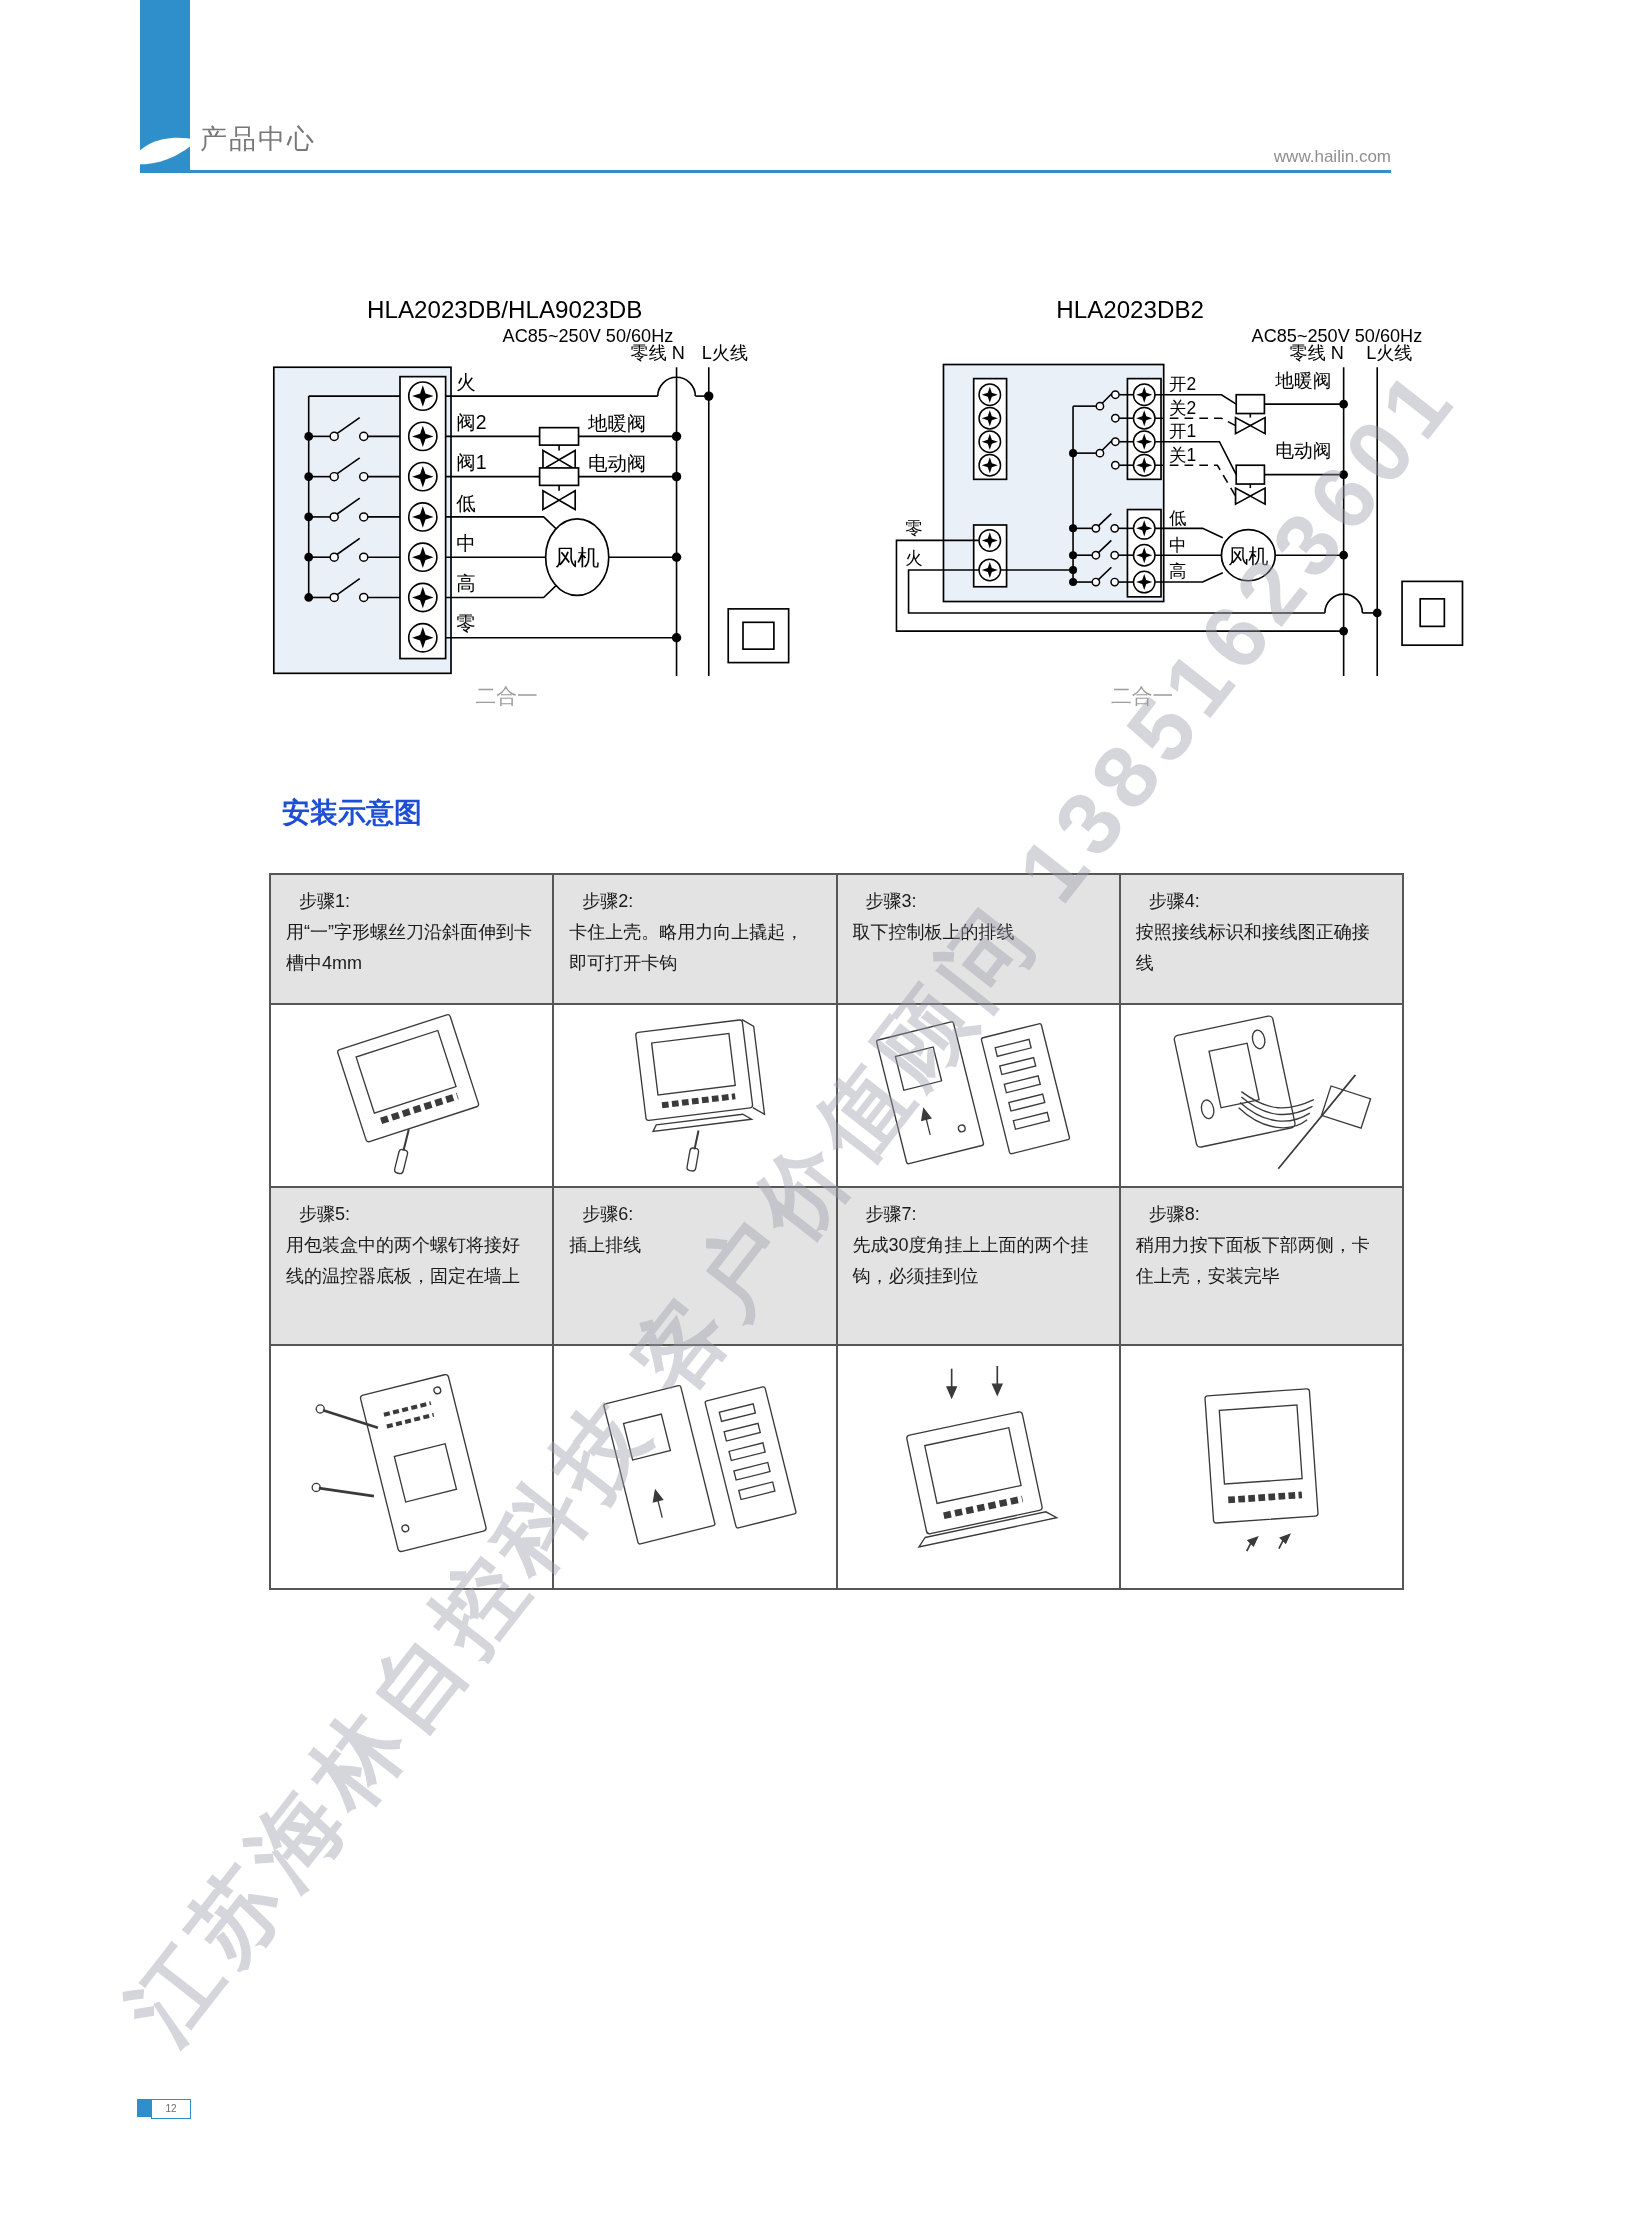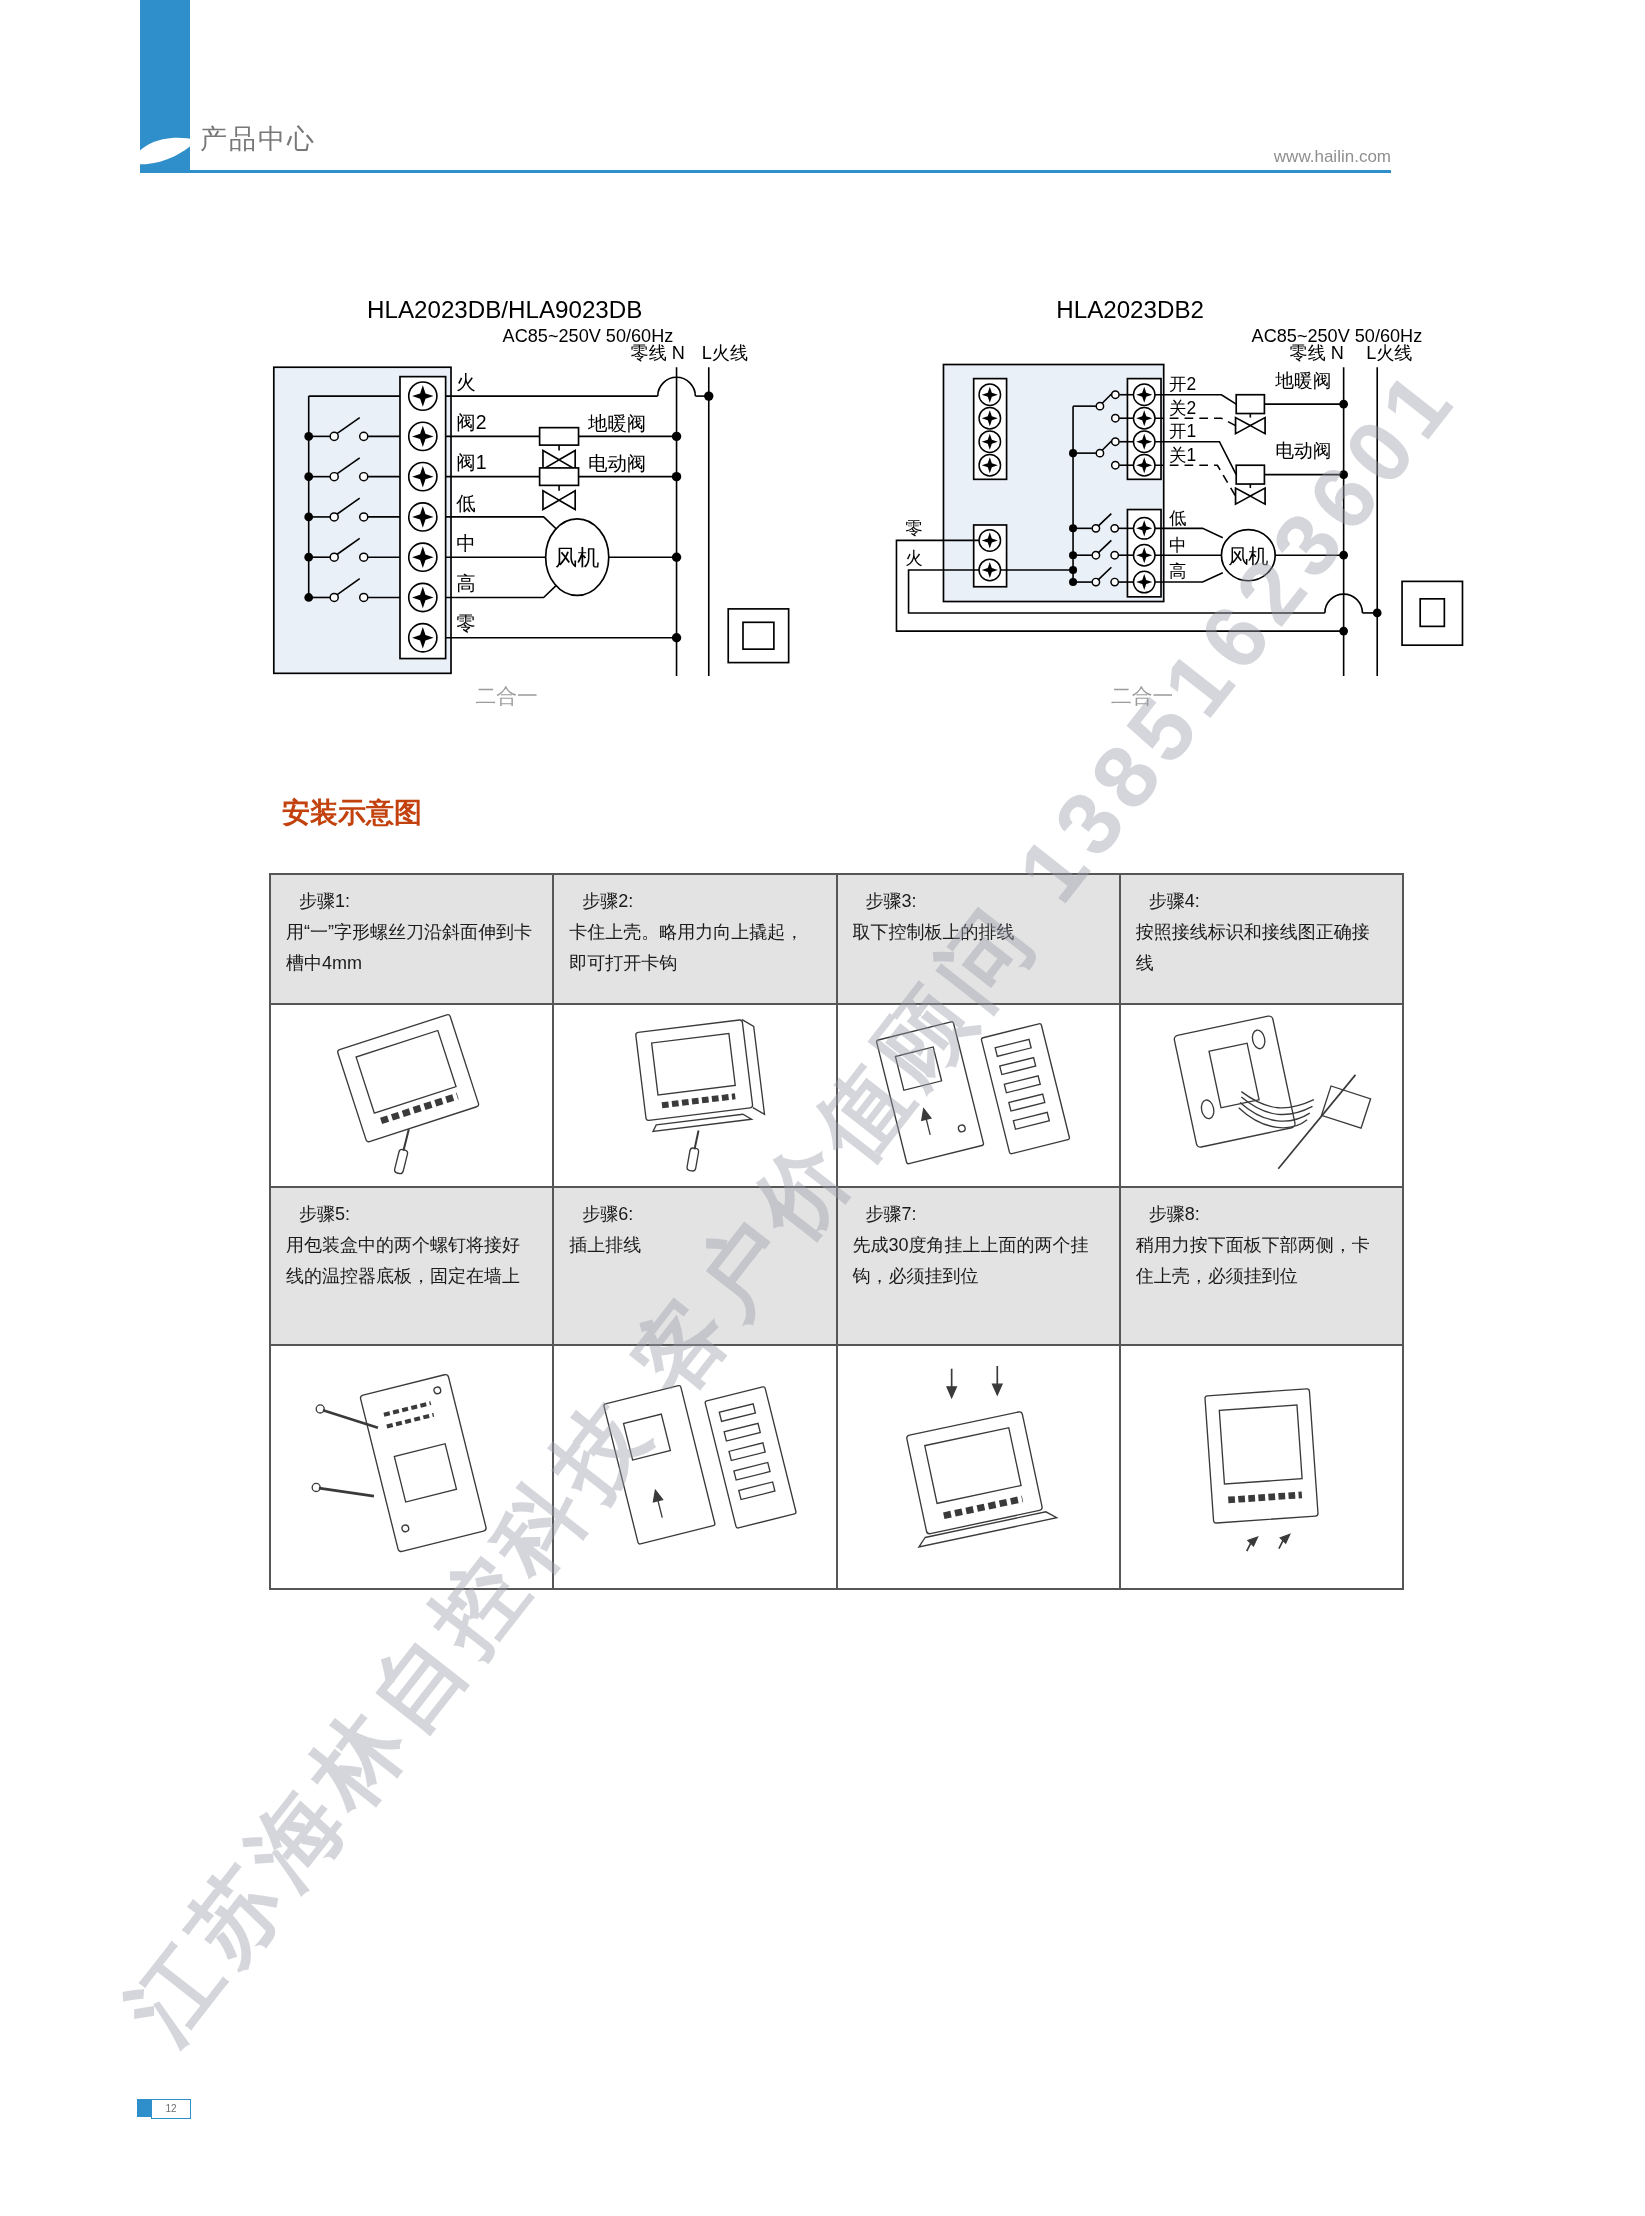--- a/index.html
+++ b/index.html
@@ -18,21 +18,21 @@
   .d1{left:255px;top:292px;}
   .d2{left:887px;top:292px;}
   svg text{font-family:"Liberation Sans","DejaVu Sans",sans-serif;fill:#000;}
   svg .cap{fill:#9C9C9C;}
   svg .wire{stroke:#000;stroke-width:2.4;fill:none;}
   svg .wire-d{stroke:#000;stroke-width:2.4;fill:none;stroke-dasharray:13 9;}
   svg .part{stroke:#000;stroke-width:2.5;fill:#ffffff;}
   svg .dot{fill:#000;stroke:none;}
   svg .star{fill:#000;stroke:none;}
   
-  .section-title{position:absolute;left:282px;top:794px;font-size:28px;font-weight:bold;color:#c2410c;}
+  .section-title{position:absolute;left:282px;top:794px;font-size:28px;font-weight:bold;color:#1d4ed8;}
   .install-table{position:absolute;left:269px;top:873px;width:1135px;border-collapse:collapse;table-layout:fixed;}
   .install-table td{border:2px solid #565656;vertical-align:top;padding:0;}
   td.step-text{background:#E3E3E3;padding:10.7px 15px;height:107px;}
   td.step-img{background:#ffffff;text-align:center;vertical-align:middle;}
   .step-label{font-size:18px;line-height:31px;margin-left:13px;}
   .step-desc{font-size:18px;line-height:31px;}
   .ill{stroke:#3a3a3a;fill:none;stroke-width:2;}
   
   .watermark{
     position:absolute;left:101px;top:1992px;z-index:40;pointer-events:none;
@@ -365,21 +365,21 @@
     <td class="step-text">
       <div class="step-label">步骤6:</div>
       <div class="step-desc">插上排线</div>
     </td>
     <td class="step-text">
       <div class="step-label">步骤7:</div>
       <div class="step-desc">先成30度角挂上上面的两个挂钩，必须挂到位</div>
     </td>
     <td class="step-text">
       <div class="step-label">步骤8:</div>
-      <div class="step-desc">稍用力按下面板下部两侧，卡住上壳，必须挂到位</div>
+      <div class="step-desc">稍用力按下面板下部两侧，卡住上壳，安装完毕</div>
     </td>
   </tr>
   <tr>
     <td class="step-img" style="height:242px">
       <svg class="ill" width="255" height="222" viewBox="0 0 380 330">
         <g transform="translate(210,160) rotate(-14)">
           <rect x="-70" y="-120" width="135" height="240" rx="5"></rect>
           <line x1="-42" y1="-84" x2="30" y2="-84" stroke-dasharray="9 5" stroke-width="6"></line>
           <line x1="-42" y1="-66" x2="30" y2="-66" stroke-dasharray="9 5" stroke-width="6"></line>
           <rect x="-42" y="-20" width="78" height="70"></rect>

